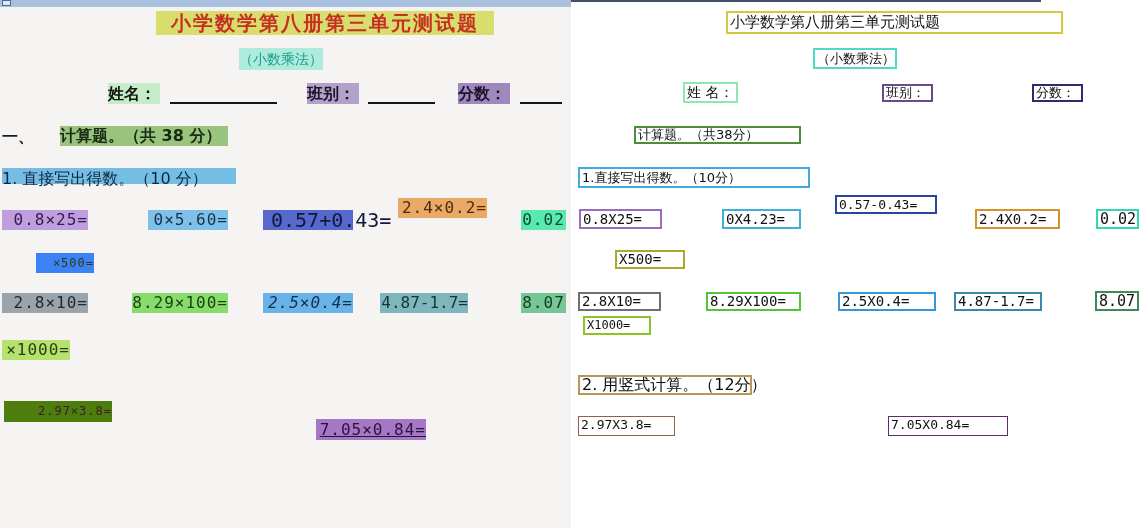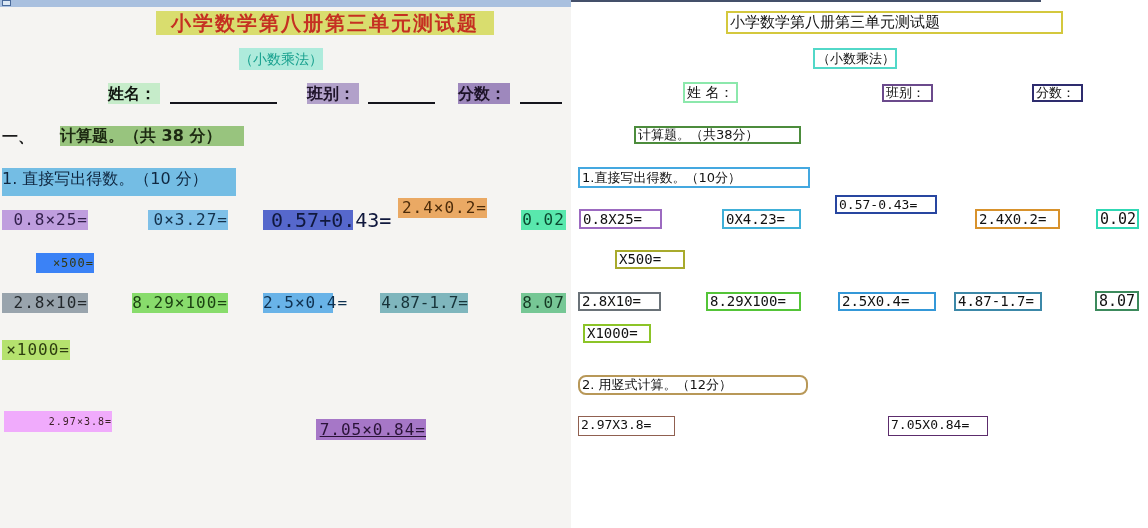--- a/index.html
+++ b/index.html
@@ -67,42 +67,42 @@
   <div class="uline" style="left:170px;top:102px;width:107px;"></div>
 
   <span class="hl" style="left: 307px; top: 83px; width: 52px; height: 21px; line-height: 21px; font-size: 16px; font-weight: bold; background-color: rgb(178, 161, 202); color: rgb(29, 18, 40);">班别：</span>
   <div class="uline" style="left:368px;top:102px;width:67px;"></div>
 
   <span class="hl" style="left: 458px; top: 83px; width: 52px; height: 21px; line-height: 21px; font-size: 16px; font-weight: bold; background-color: rgb(158, 136, 189); color: rgb(29, 18, 40);">分数：</span>
   <div class="uline" style="left:520px;top:102px;width:42px;"></div>
 
   <span class="hl plain" style="left: 2px; top: 127px; width: 36px; height: 19px; line-height: 19px; font-size: 16px; font-weight: bold; color: rgb(27, 27, 27);">一、</span>
 
-  <span class="hl" style="left: 60px; top: 126px; width: 184px; height: 20px; line-height: 20px; font-size: 16px; font-weight: bold; background-color: rgb(152, 196, 126); color: rgb(29, 42, 18);">计算题。（共 38 分）</span>
+  <span class="hl" style="left: 60px; top: 126px; width: 168px; height: 20px; line-height: 20px; font-size: 16px; font-weight: bold; background-color: rgb(152, 196, 126); color: rgb(29, 42, 18);">计算题。（共 38 分）</span>
 
-  <span class="hl" style="left: 2px; top: 168px; width: 234px; height: 28px; line-height: 21px; font-size: 16px; background-color: rgb(116, 189, 228); color: rgb(15, 39, 64);">1. 直接写出得数。（10 分）</span>
+  <span class="hl" style="left: 2px; top: 168px; width: 234px; height: 16px; line-height: 21px; font-size: 16px; background-color: rgb(116, 189, 228); color: rgb(15, 39, 64);">1. 直接写出得数。（10 分）</span>
 
   <span class="hl eq" style="left: 2px; top: 210px; width: 86px; height: 20px; line-height: 20px; font-size: 16px; background-color: rgb(191, 158, 222); color: rgb(51, 32, 77);">0.8×25=</span>
-  <span class="hl eq" style="left: 148px; top: 210px; width: 80px; height: 20px; line-height: 20px; font-size: 16px; background-color: rgb(127, 192, 232); color: rgb(20, 50, 77);">0×3.27=</span>
+  <span class="hl eq" style="left: 148px; top: 210px; width: 80px; height: 20px; line-height: 20px; font-size: 16px; background-color: rgb(127, 192, 232); color: rgb(20, 50, 77);">0×5.60=</span>
   <span class="hl eq" style="left: 263px; top: 210px; width: 90px; height: 20px; line-height: 20px; font-size: 20px; letter-spacing: 0px; background-color: rgb(86, 104, 204); color: rgb(16, 24, 61); padding-left: 8px;">0.57+0.43=</span>
   <span class="hl eq" style="left: 398px; top: 198px; width: 89px; height: 20px; line-height: 20px; font-size: 16px; background-color: rgb(234, 169, 100); color: rgb(77, 44, 10);">2.4×0.2=</span>
   <span class="hl eq" style="left: 521px; top: 210px; width: 45px; height: 20px; line-height: 20px; font-size: 16px; text-align: center; background-color: rgb(89, 232, 173); color: rgb(11, 74, 48);">0.02</span>
 
   <span class="hl eq" style="left: 2px; top: 253px; width: 58px; height: 20px; line-height: 20px; font-size: 12px; background-color: #3b82f6; color: rgb(52, 55, 14); margin-left: 34px;">×500=</span>
 
   <span class="hl eq" style="left: 2px; top: 293px; width: 86px; height: 20px; line-height: 20px; font-size: 16px; background-color: rgb(153, 164, 173); color: rgb(35, 40, 44);">2.8×10=</span>
   <span class="hl eq" style="left: 132px; top: 293px; width: 96px; height: 20px; line-height: 20px; font-size: 16px; background-color: rgb(136, 220, 108); color: rgb(28, 66, 18);">8.29×100=</span>
-  <span class="hl eq" style="left: 263px; top: 293px; width: 70px; height: 20px; line-height: 20px; font-size: 16px; background-color: rgb(105, 179, 232); color: rgb(15, 49, 80);">2.5×0.4=</span>
+  <span class="hl eq" style="left: 263px; top: 293px; width: 90px; height: 20px; line-height: 20px; font-size: 16px; background-color: rgb(105, 179, 232); color: rgb(15, 49, 80); font-style: italic;">2.5×0.4=</span>
   <span class="hl eq" style="left: 380px; top: 293px; width: 88px; height: 20px; line-height: 20px; font-size: 16px; letter-spacing: 0px; background-color: rgb(127, 182, 189); color: rgb(23, 52, 58);">4.87-1.7=</span>
   <span class="hl eq" style="left: 521px; top: 293px; width: 45px; height: 20px; line-height: 20px; font-size: 16px; text-align: center; background-color: rgb(118, 199, 149); color: rgb(21, 58, 36);">8.07</span>
 
   <span class="hl eq" style="left: 2px; top: 340px; width: 68px; height: 20px; line-height: 20px; font-size: 16px; background-color: rgb(181, 226, 110); color: rgb(46, 61, 16);">×1000=</span>
 
 
-  <span class="hl eq" style="left: 4px; top: 411px; width: 108px; height: 21px; line-height: 21px; font-size: 10px; background-color: #f0abfc; color: rgb(58, 31, 36);">2.97×3.8=</span>
+  <span class="hl eq" style="left: 4px; top: 401px; width: 108px; height: 21px; line-height: 21px; font-size: 12px; background-color: #4d7c0f; color: rgb(58, 31, 36);">2.97×3.8=</span>
   <span class="hl eq" style="left: 316px; top: 419px; width: 110px; height: 21px; line-height: 21px; font-size: 16px; background-color: rgb(166, 119, 199); color: rgb(42, 19, 56); text-decoration: underline;">7.05×0.84=</span>
 </div>
 
 <div id="right-panel">
 </div>
 <div class="right-topline"></div>
 
 <span class="obox cjk" style="left: 726px; top: 11px; width: 337px; height: 23px; line-height: 19px; font-size: 15px; border-color: rgb(212, 200, 62);">小学数学第八册第三单元测试题</span>
 
 <span class="obox cjk" style="left: 813px; top: 48px; width: 84px; height: 21px; line-height: 17px; font-size: 13px; text-align: center; border-color: rgb(82, 216, 200);">（小数乘法）</span>
@@ -124,18 +124,18 @@
 <span class="obox" style="left: 1096px; top: 209px; width: 43px; height: 20px; line-height: 16px; font-size: 15px; border-color: rgb(48, 216, 180);">0.02</span>
 
 <span class="obox" style="left: 581px; top: 250px; width: 70px; height: 19px; line-height: 15px; font-size: 14px; border-color: rgb(168, 170, 44); margin-left: 34px;">X500=</span>
 
 <span class="obox" style="left: 578px; top: 292px; width: 83px; height: 19px; line-height: 15px; font-size: 14px; border-color: rgb(106, 114, 120);">2.8X10=</span>
 <span class="obox" style="left: 706px; top: 292px; width: 95px; height: 19px; line-height: 15px; font-size: 14px; border-color: rgb(84, 196, 56);">8.29X100=</span>
 <span class="obox" style="left: 838px; top: 292px; width: 98px; height: 19px; line-height: 15px; font-size: 14px; border-color: rgb(52, 152, 216);">2.5X0.4=</span>
 <span class="obox" style="left: 954px; top: 292px; width: 88px; height: 19px; line-height: 15px; font-size: 14px; border-color: rgb(60, 136, 168);">4.87-1.7=</span>
 <span class="obox" style="left: 1095px; top: 291px; width: 44px; height: 20px; line-height: 16px; font-size: 15px; border-color: rgb(60, 138, 92);">8.07</span>
 
-<span class="obox" style="left: 583px; top: 324px; width: 68px; height: 19px; line-height: 15px; font-size: 14px; border-color: rgb(140, 196, 40);">X1000=</span>
+<span class="obox" style="left: 583px; top: 316px; width: 68px; height: 19px; line-height: 15px; font-size: 12px; border-color: rgb(140, 196, 40);">X1000=</span>
 
-<span class="obox cjk" style="left: 578px; top: 375px; width: 230px; height: 20px; line-height: 16px; font-size: 13px; border-color: rgb(184, 152, 88); border-radius: 8px;">2. 用竖式计算。（12分）</span>
+<span class="obox cjk" style="left: 578px; top: 375px; width: 174px; height: 20px; line-height: 16px; font-size: 16px; border-color: rgb(184, 152, 88);">2. 用竖式计算。（12分）</span>
 
 <span class="obox" style="left: 578px; top: 416px; width: 97px; height: 20px; line-height: 16px; font-size: 13px; border-width: 1.5px; border-color: rgb(144, 96, 80);">2.97X3.8=</span>
-<span class="obox" style="left: 888px; top: 416px; width: 100px; height: 20px; line-height: 16px; font-size: 13px; border-width: 1.5px; border-color: rgb(92, 44, 108);">7.05X0.84=</span>
+<span class="obox" style="left: 888px; top: 416px; width: 120px; height: 20px; line-height: 16px; font-size: 13px; border-width: 1.5px; border-color: rgb(92, 44, 108);">7.05X0.84=</span>
 
 </body></html>

